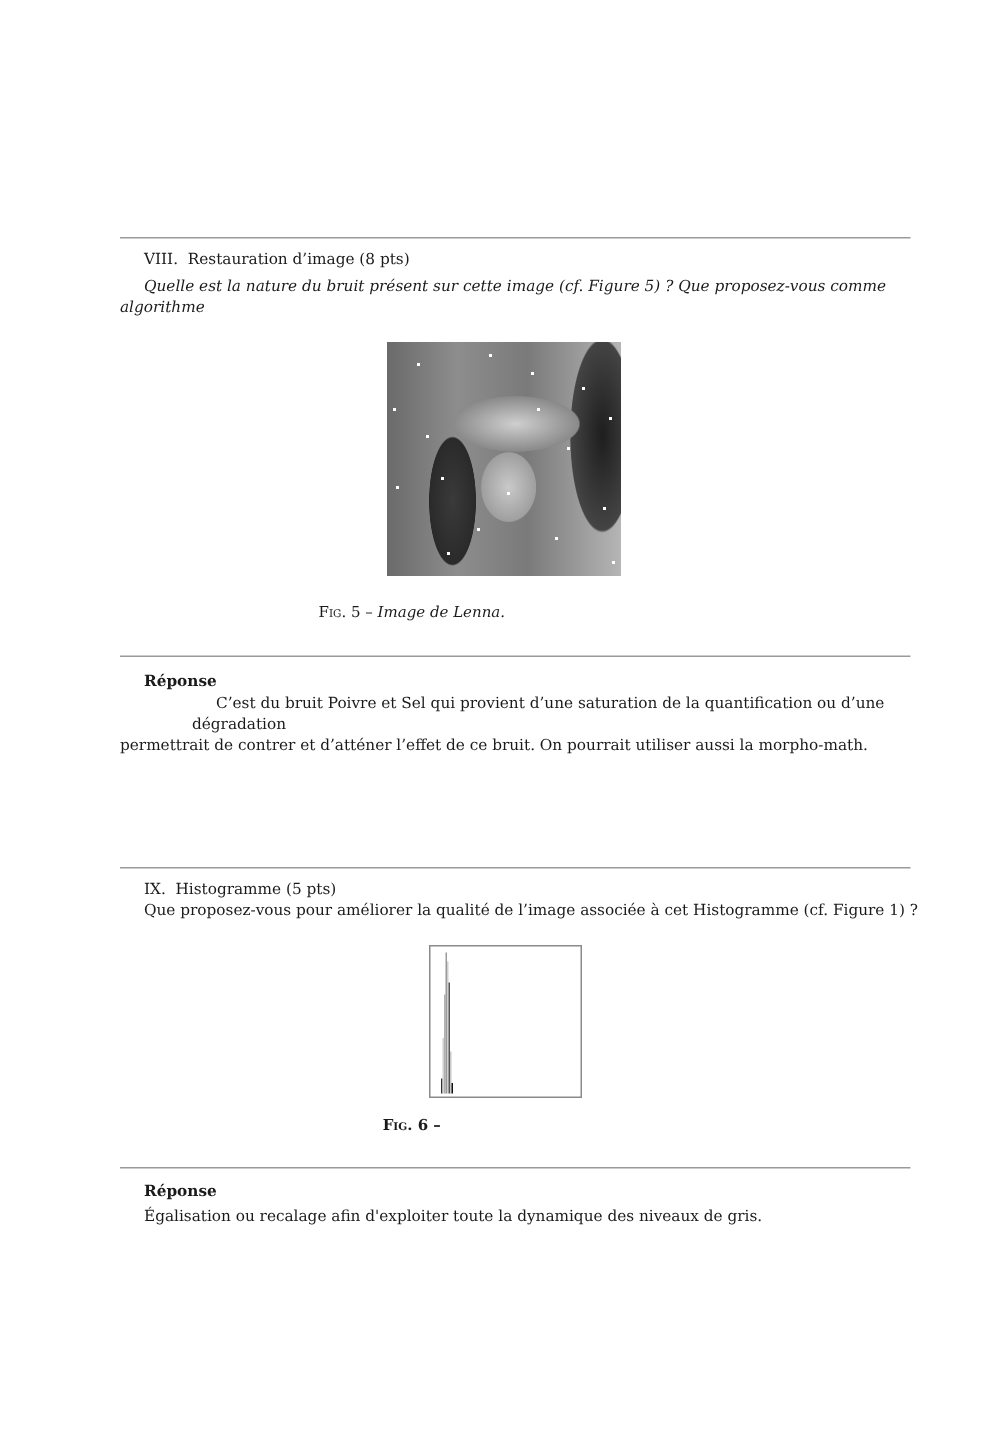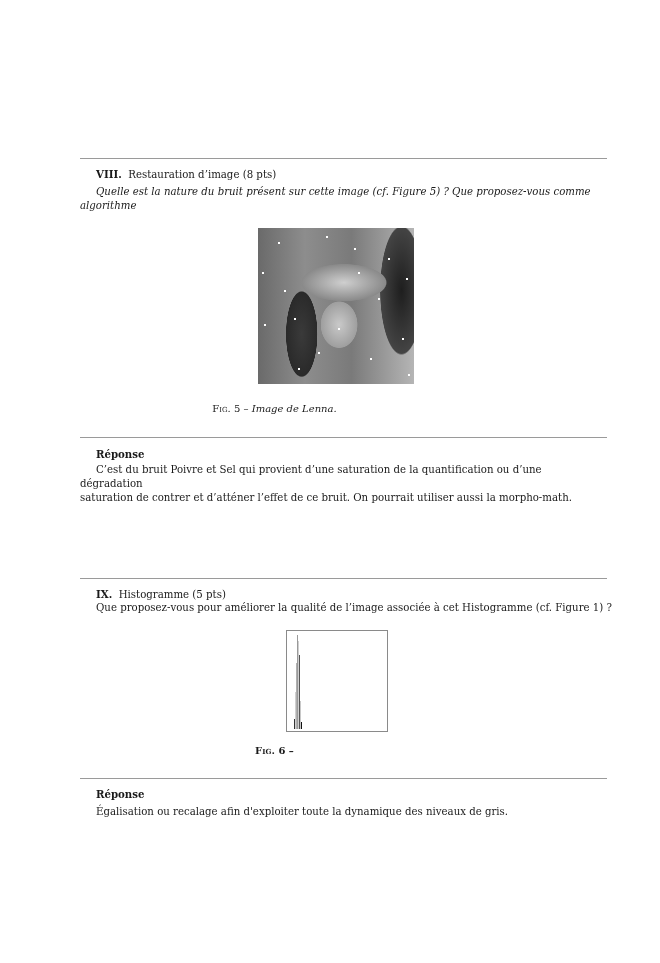--- a/index.html
+++ b/index.html
@@ -3,21 +3,21 @@
 <meta charset="utf-8">
 <style>
   html, body { margin: 0; padding: 0; background: #ffffff; }
   body {
     width: 660px; height: 963px; position: relative; overflow: hidden;
     font-family: "DejaVu Serif", "Liberation Serif", serif;
     color: #1a1a1a; font-size: 10.2px; line-height: 14px;
   }
   .hr { position: absolute; left: 80px; width: 527px; height: 1px; background: #9a9a9a; }
   .abs { position: absolute; }
-  .title b { font-weight: bold; }
+  .title b { font-weight: normal; }
   .lenna {
     position: absolute; left: 258px; top: 228px; width: 156px; height: 156px;
     background:
       radial-gradient(ellipse 30px 38px at 52% 62%, #c9c9c9 0%, #9f9f9f 60%, transparent 62%),
       radial-gradient(ellipse 60px 26px at 55% 35%, #cfcfcf 0%, #8a8a8a 70%, transparent 72%),
       radial-gradient(ellipse 22px 60px at 28% 68%, #3a3a3a 0%, #2a2a2a 70%, transparent 72%),
       radial-gradient(ellipse 30px 90px at 92% 40%, #1e1e1e 0%, #444 70%, transparent 72%),
       linear-gradient(90deg, #6a6a6a 0%, #8d8d8d 30%, #7a7a7a 60%, #b5b5b5 100%);
   }
   .lenna .dot { position: absolute; width: 1.5px; height: 1.5px; background: #fff; }
@@ -67,22 +67,22 @@
 <div class="caption" style="top:402px;">
   <span class="sc">Fig. 5 –</span>
   <i>Image de Lenna.</i>
 </div>
 
 <div class="hr" style="top:437px;"></div>
 
 <div class="abs" style="left:96px; top:447px; font-weight:bold;">Réponse</div>
 
 <div class="abs" style="left:80px; top:463px; width:527px;">
-  <div style="text-indent:16px;">C’est du bruit Poivre et Sel qui provient d’une saturation de la quantification ou d’une dégradation</div>
-  <div>saturation de contrer et d’atténer l’effet de ce bruit. On pourrait utiliser aussi la morpho-math.</div>
+  <div style="text-indent:16px;margin-left:48px;">C’est du bruit Poivre et Sel qui provient d’une saturation de la quantification ou d’une dégradation</div>
+  <div>permettrait de contrer et d’atténer l’effet de ce bruit. On pourrait utiliser aussi la morpho-math.</div>
 </div>
 
 <div class="hr" style="top:578px;"></div>
 
 <div class="abs title" style="left:96px; top:587px;">
   <b>IX.</b>&nbsp;
   <span>Histogramme (5 pts)</span>
 </div>
 
 <div class="abs" style="left:96px; top:601px;">Que proposez-vous pour améliorer la qualité de l’image associée à cet Histogramme (cf. Figure 1) ?</div>

